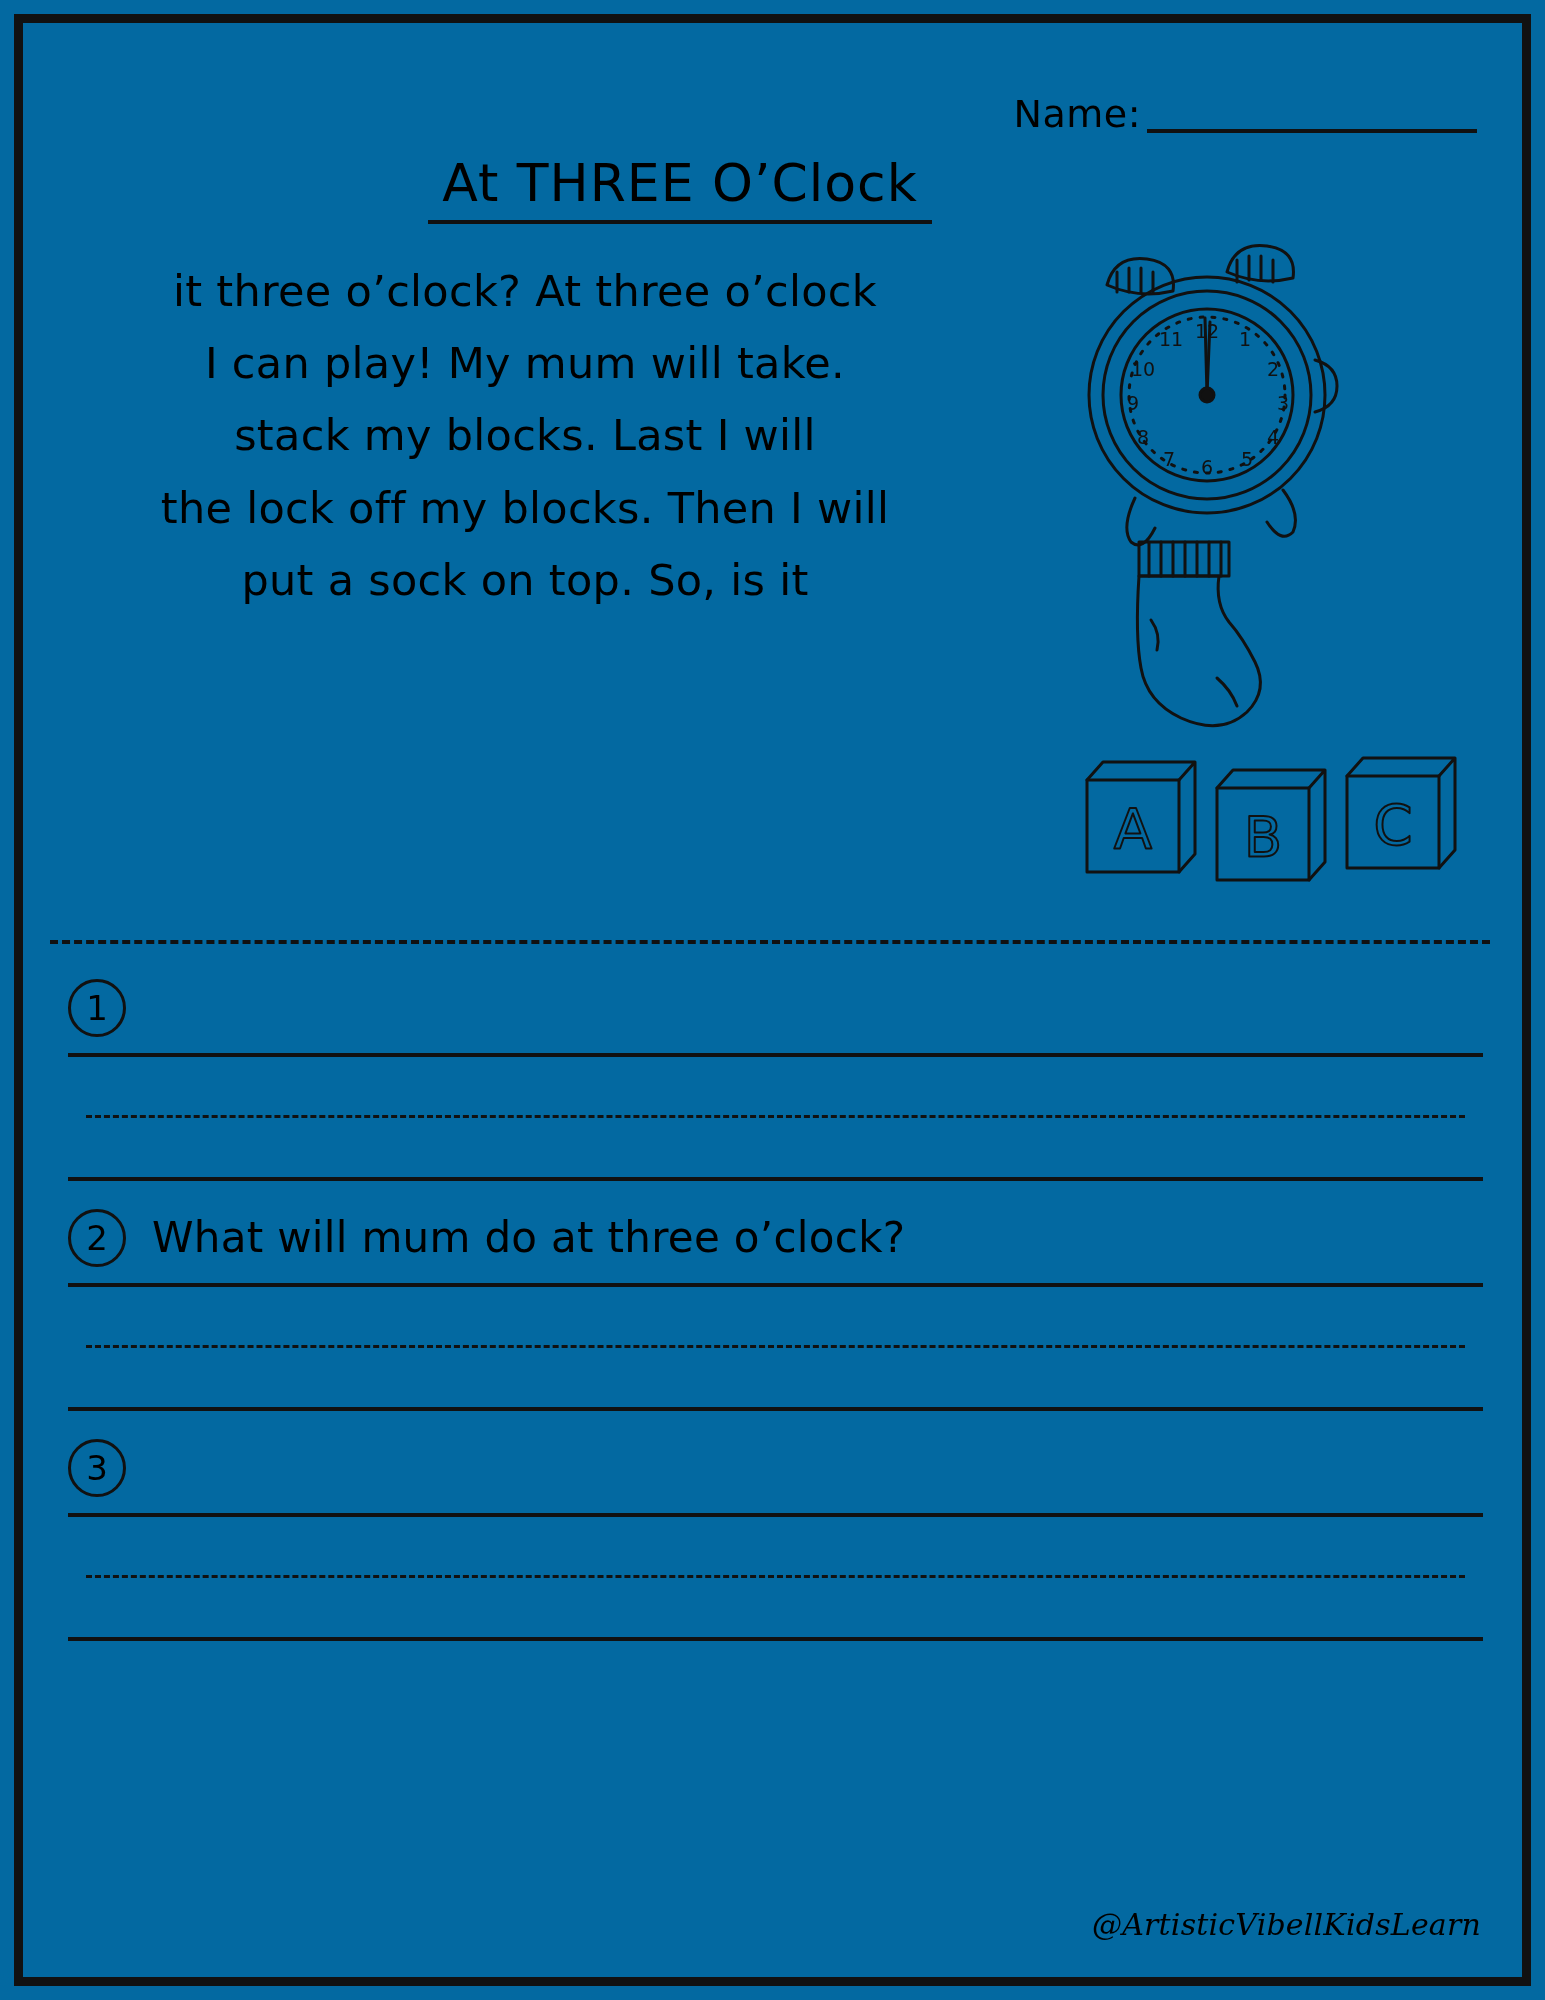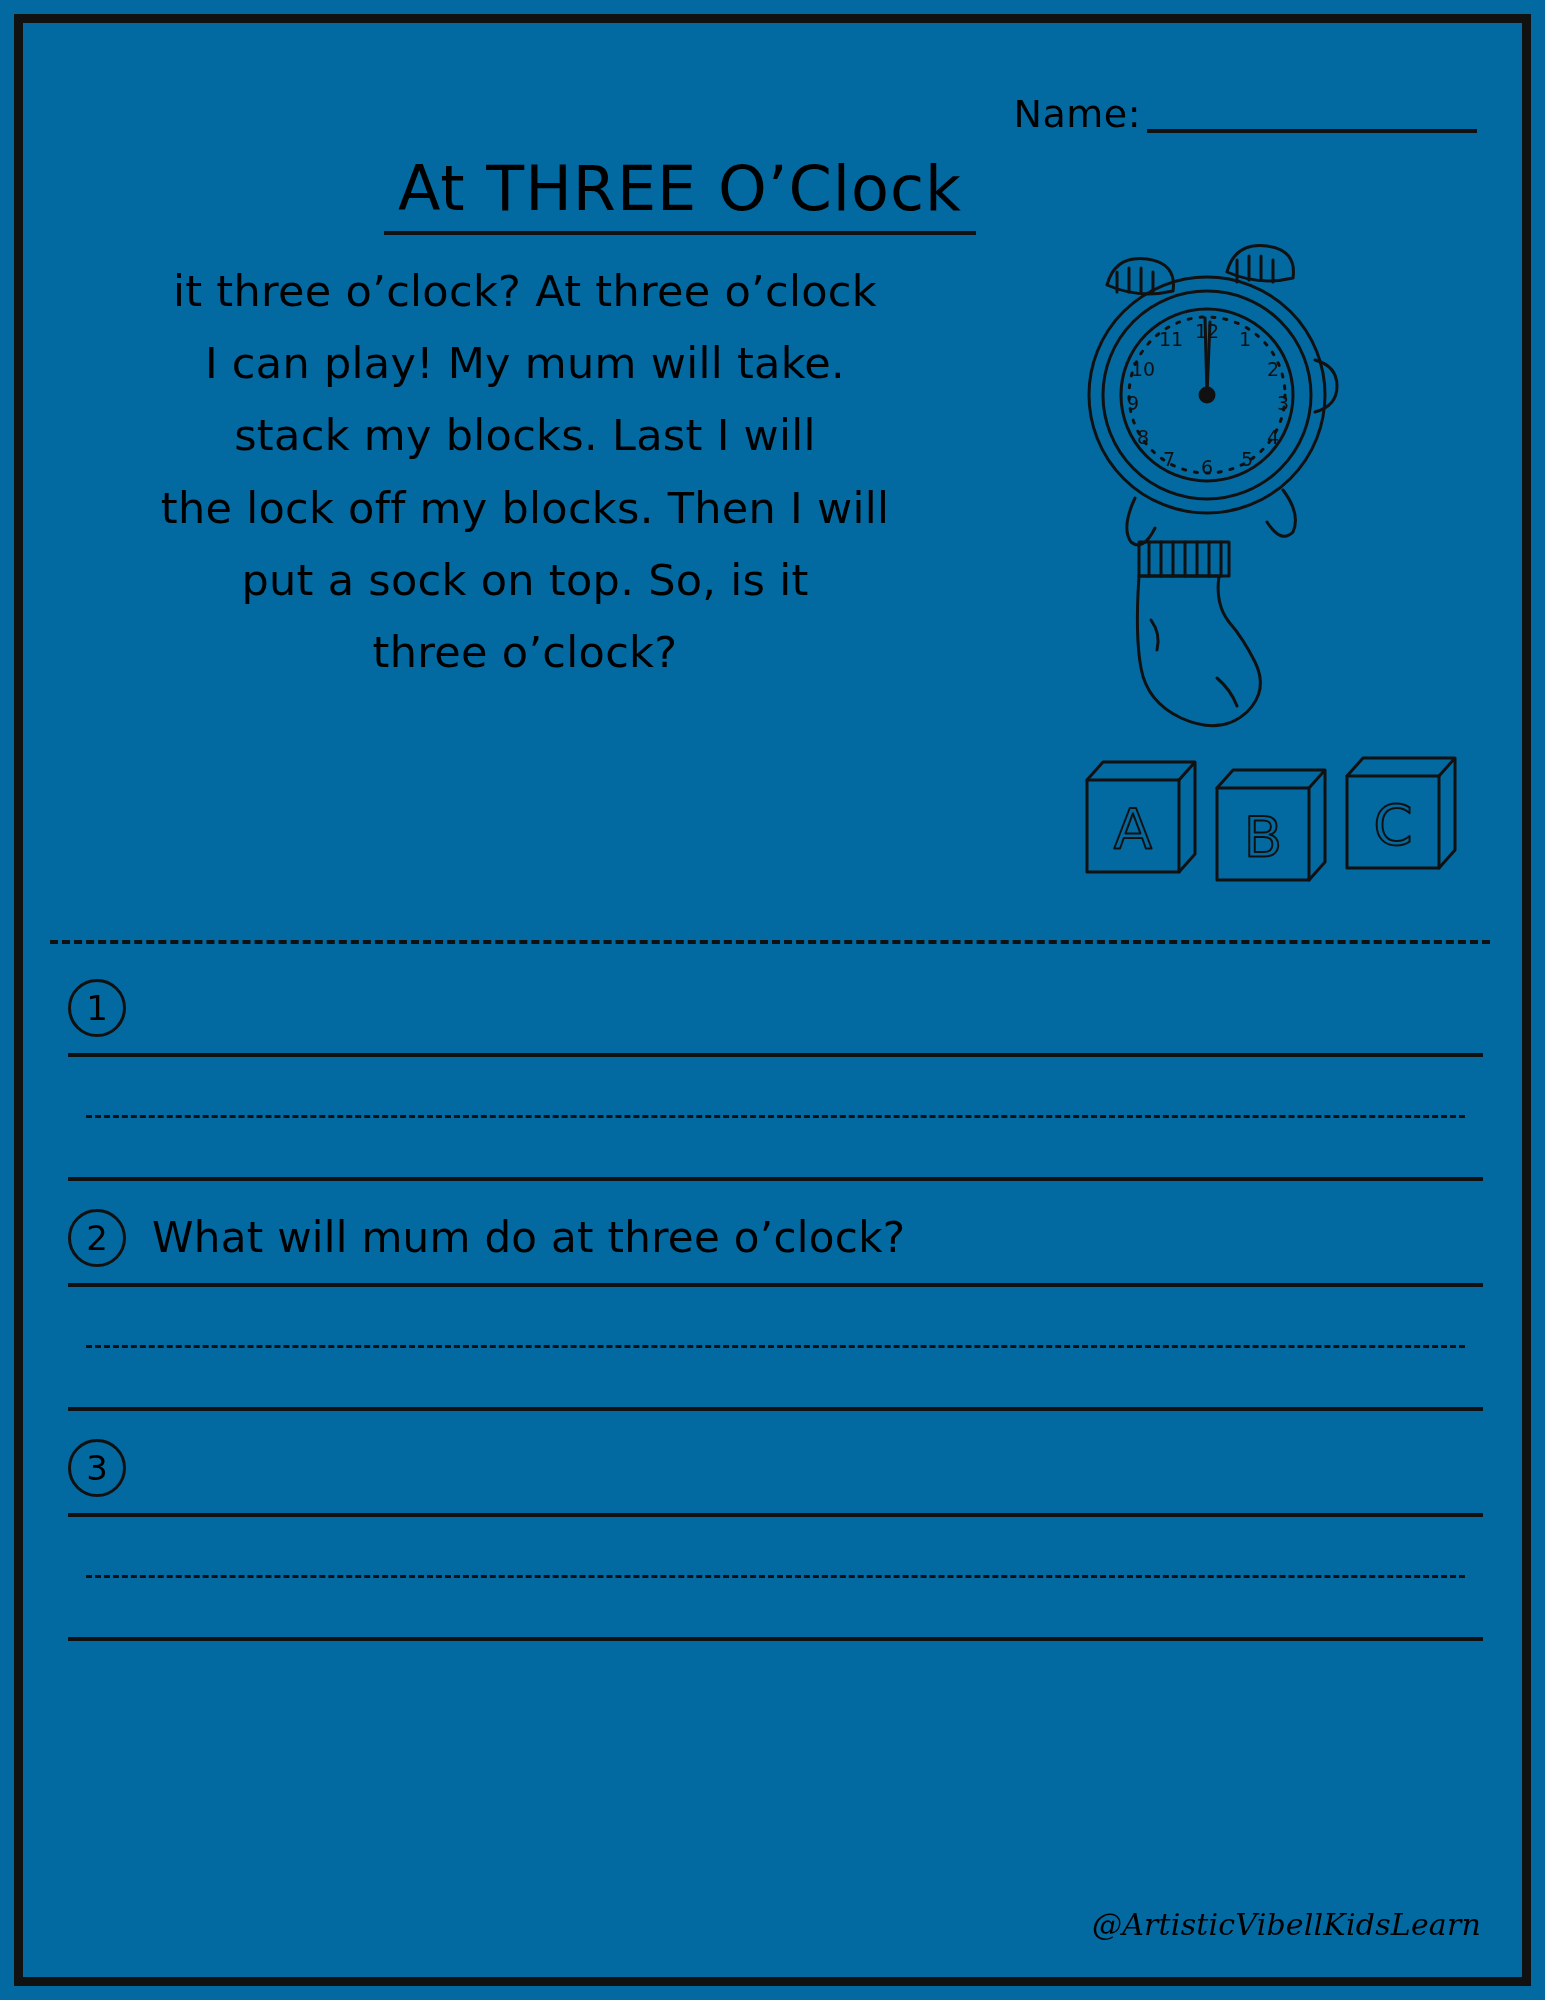--- a/index.html
+++ b/index.html
@@ -65,21 +65,21 @@
 
   
   .title-wrap {
     position: absolute;
     left: 240px;
     top: 115px;
     width: 800px;
     text-align: center;
   }
   .title {
-    font-size: 62px;
+    font-size: 52px;
     letter-spacing: 1px;
     line-height: 1.1;
     display: inline-block;
     padding: 0 14px 8px 14px;
     border-bottom: 4px solid #111111;
   }
 
   
   .passage {
     position: absolute;
@@ -192,21 +192,20 @@
     <div class="title-wrap">
       <span class="title">At THREE O’Clock</span>
     </div>
 
     <div class="passage">
       <span class="ln">it three o’clock? At three o’clock</span>
       <span class="ln">I can play! My mum will take.</span>
       <span class="ln">stack my blocks. Last I will</span>
       <span class="ln">the lock off my blocks. Then I will</span>
       <span class="ln">put a sock on top. So, is it</span>
-      <span class="ln">three o’clock?</span>
     </div>
 
     <div class="art">
       <svg width="420" height="690" viewBox="0 0 420 690" fill="none" stroke="#111" stroke-width="3" stroke-linecap="round" stroke-linejoin="round">
 
         <g>
 
           <path d="M30 75 q8 -30 40 -26 q30 4 26 32 q-34 8 -66 -6 z"></path>
           <path d="M40 62 v20 M52 58 v24 M64 58 v24 M76 62 v20"></path>
           <path d="M150 62 q8 -30 40 -26 q30 4 26 32 q-34 8 -66 -6 z"></path>

